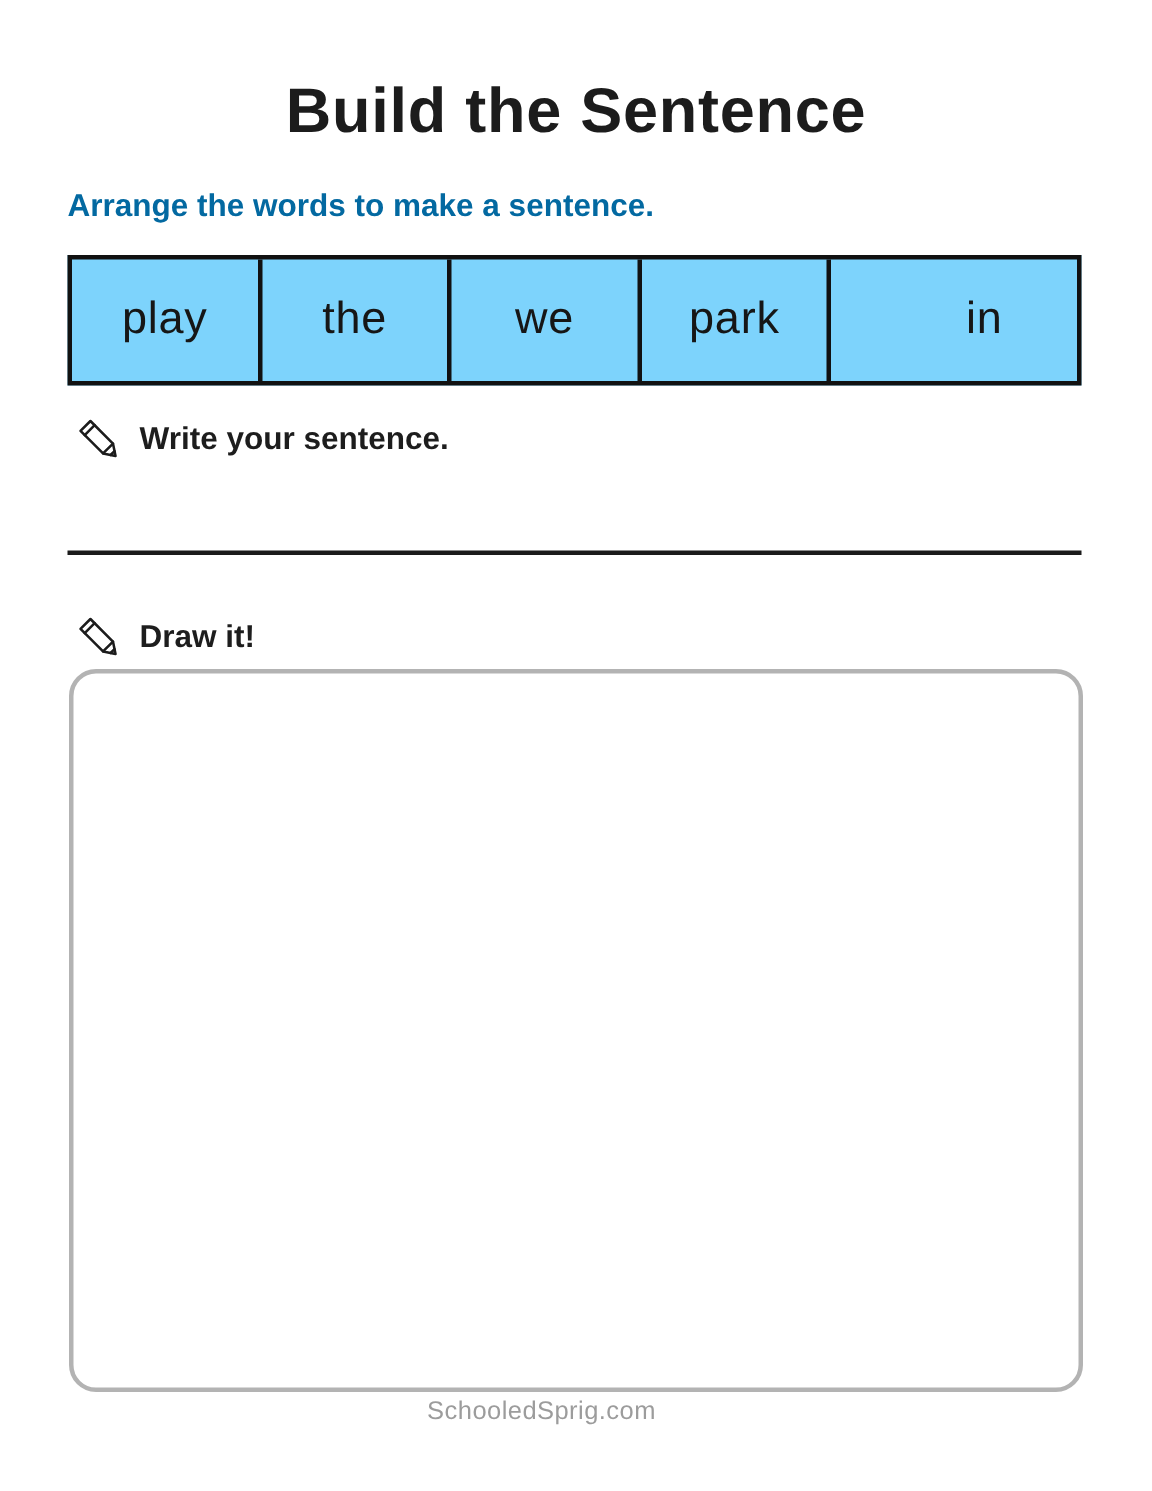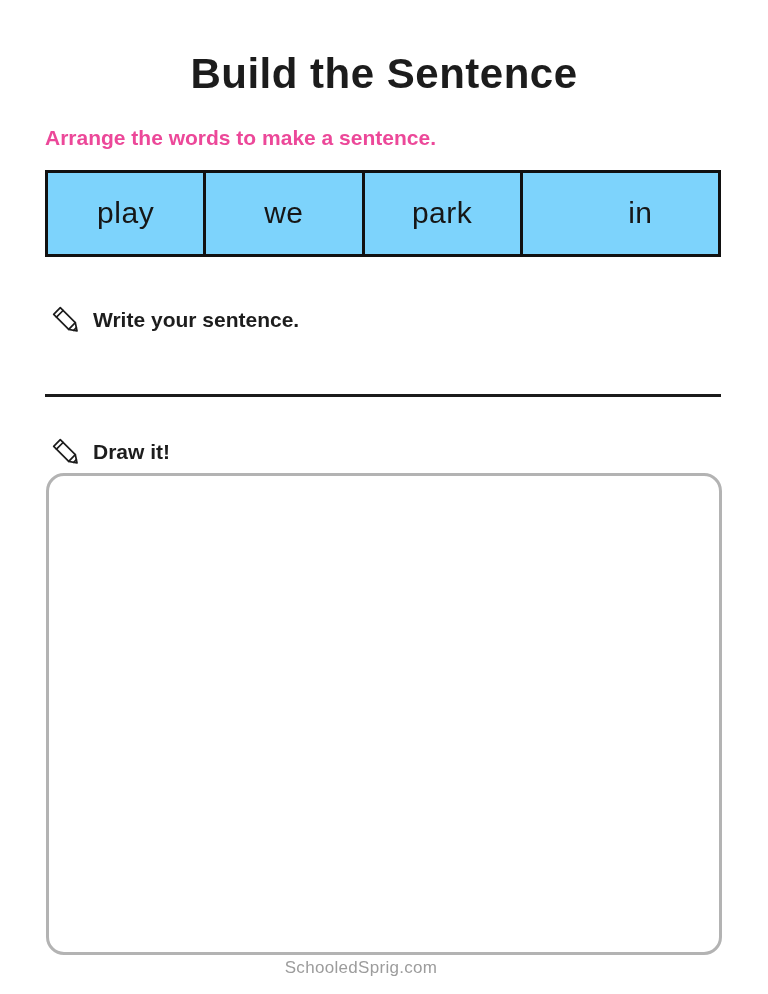--- a/index.html
+++ b/index.html
@@ -23,21 +23,21 @@
     font-weight: 700;
     line-height: 1.25;
     letter-spacing: 0.5px;
     color: #1c1c1c;
   }
   .instruction {
     margin: 24px 45px 0 45px;
     font-size: 21px;
     font-weight: 700;
     line-height: 1.2;
-    color: #ec4899;
+    color: #0369a1;
   }
   .word-table {
     box-sizing: border-box;
     margin: 20px 45px 0 45px;
     width: 676px;
     height: 87px;
     border: 3px solid #111111;
     display: flex;
     background: #7dd3fc;
   }
@@ -56,21 +56,21 @@
     border-right: none;
     padding-left: 40px;
   }
   .prompt-row {
     display: flex;
     align-items: center;
     gap: 9px;
     margin-left: 50px;
     height: 38px;
   }
-  .write-row { margin-top: 45px; }
+  .write-row { margin-top: 18px; }
   .draw-row  { margin-top: 37px; }
   .prompt-label {
     font-size: 21px;
     font-weight: 700;
     color: #1d1d1d;
     padding-bottom: 2px;
   }
   .pencil {
     width: 34px;
     height: 34px;
@@ -101,20 +101,21 @@
 </style>
 </head>
 <body>
 
 <h1 class="title">Build the Sentence</h1>
 
 <div class="instruction">Arrange the words to make a sentence.</div>
 
 <div class="word-table">
   <div class="word-cell">play</div>
+  <div class="word-cell">the</div>
   <div class="word-cell">we</div>
   <div class="word-cell">park</div>
   <div class="word-cell">in</div>
 </div>
 
 <div class="prompt-row write-row">
   <svg class="pencil" viewBox="0 0 24 24" aria-hidden="true">
     <g transform="rotate(45 12 12)" fill="#ffffff" stroke="#1c1c1c" stroke-width="1.2" stroke-linejoin="round" stroke-linecap="round">
       <path d="M2 8.7 L17 8.7 L22 12 L17 15.3 L2 15.3 Z"></path>
       <line x1="4.8" y1="8.7" x2="4.8" y2="15.3"></line>

